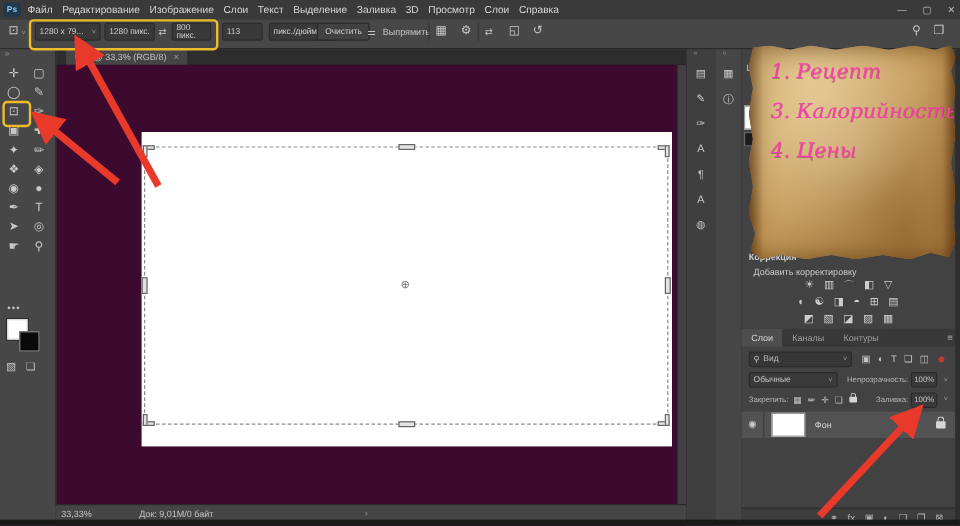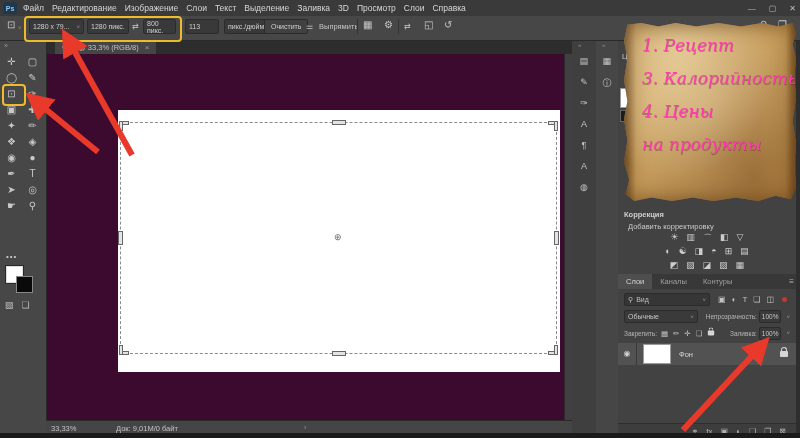--- a/index.html
+++ b/index.html
@@ -66,21 +66,21 @@
   .strip2{left:596px;top:40px;width:22px;height:398px;background:#464646;border-right:1px solid #2a2a2a;z-index:1;}
   .strip-head{position:absolute;left:6px;top:2px;font-size:6px;color:#8f8f8f;}
   .strip-icons{position:absolute;left:0;top:16px;width:100%;display:flex;flex-direction:column;gap:11px;
                align-items:center;font-size:9px;color:#c6c6c6;}
   .rpanel{left:618px;top:40px;width:182px;height:398px;background:#424242;z-index:1;}
   .rp-scroll{position:absolute;right:0;top:0;width:4px;height:398px;background:#2e2e2e;}
   .color-head{position:absolute;left:4px;top:12px;width:11px;overflow:hidden;white-space:nowrap;font-size:7.5px;color:#c9c9c9;}
   .color-sw1{position:absolute;left:2px;top:48px;width:11px;height:18px;background:#fff;border:1px solid #999;}
   .color-sw2{position:absolute;left:2px;top:70px;width:11px;height:10px;background:#1c1c1c;border:1px solid #666;}
   
-  .parchment{position:absolute;left:624px;top:23px;width:172px;height:178px;z-index:6;
+  .parchment{position:absolute;left:624px;top:38px;width:172px;height:178px;z-index:6;
      background:
        radial-gradient(ellipse at 30% 15%, rgba(255,243,205,.45), rgba(255,243,205,0) 60%),
        radial-gradient(ellipse at 75% 85%, rgba(110,62,15,.5), rgba(110,62,15,0) 65%),
        linear-gradient(90deg, rgba(70,35,5,.55), rgba(70,35,5,0) 7%, rgba(70,35,5,0) 94%, rgba(70,35,5,.5)),
        radial-gradient(ellipse at 50% 50%, #dcba80, #c59a58 85%);
      box-shadow:inset 0 0 22px rgba(70,35,0,.65);
      clip-path:polygon(2% 1%,10% 0%,20% 2%,30% 0%,42% 2%,55% 0%,68% 2%,80% 0%,90% 2%,98% 0%,100% 6%,98% 12%,100% 20%,99% 30%,100% 42%,98% 55%,100% 68%,99% 80%,100% 92%,97% 99%,88% 97%,78% 100%,65% 98%,52% 100%,40% 98%,28% 100%,16% 98%,6% 100%,1% 96%,3% 88%,0% 78%,2% 66%,0% 54%,2% 44%,0% 32%,2% 20%,0% 10%);}
   .parch-lines{position:absolute;left:18px;top:6px;right:4px;}
   .parch-lines span{display:block;height:33px;line-height:33px;font-family:"DejaVu Serif",serif;font-style:italic;
      font-size:17px;color:#ff3cb2;text-shadow:0.5px 0.5px 0 rgba(90,0,45,.35);white-space:nowrap;}
@@ -380,21 +380,20 @@
       <span>⊠</span>
     </div>
   <div class="rp-scroll"></div>
 </div>
 
 <div class="parchment">
   <div class="parch-lines">
       <span>1. Рецепт</span>
       <span>3. Калорийность</span>
       <span>4. Цены</span>
-      <span>на продукты</span>
     </div>
 </div>
 
 <svg class="abs arrows" width="800" height="438" viewBox="0 0 800 438">
   <defs>
     <marker id="ah" markerWidth="4.6" markerHeight="4.6" refX="3.2" refY="2.3" orient="auto">
       <path d="M0,0 L4.6,2.3 L0,4.6 z" fill="#e8392b"></path>
     </marker>
   </defs>
   <line x1="132" y1="155" x2="66" y2="36" stroke="#e8392b" stroke-width="6" marker-end="url(#ah)"></line>

